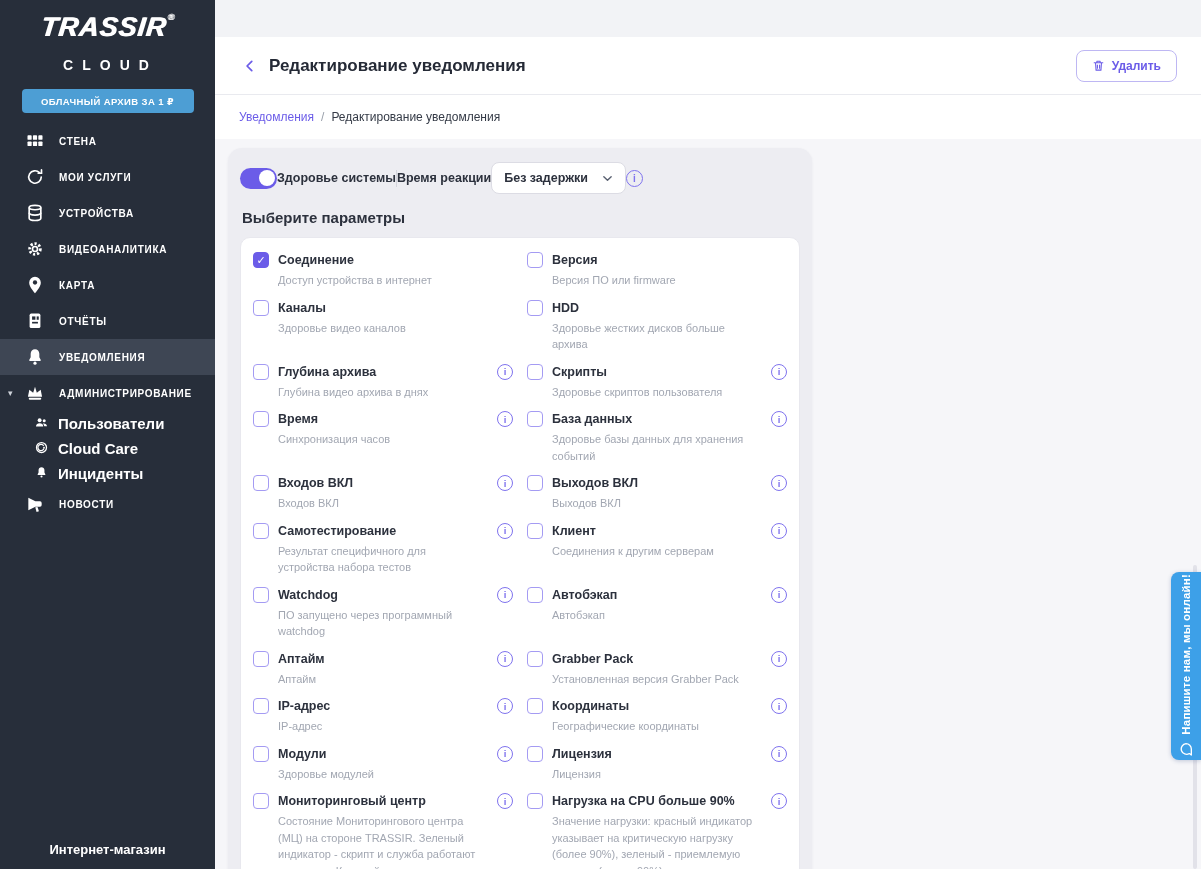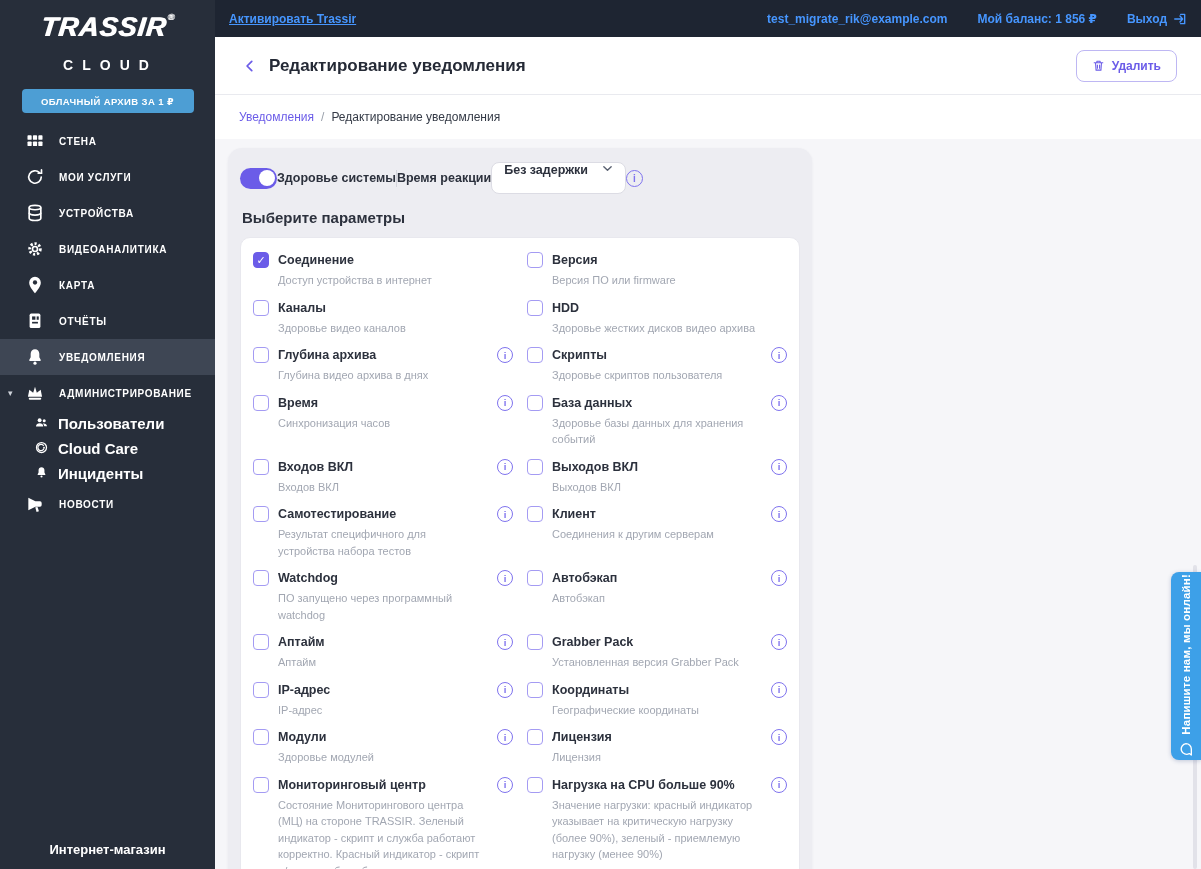--- a/index.html
+++ b/index.html
@@ -63,21 +63,21 @@
   .panel { margin:8px 0 0 13px; width:584px; background:#ededf2; border-radius:14px;
            padding:14px 12px 12px; box-shadow:0 1px 3px rgba(40,40,70,.06); }
 
   .toggle-row { display:flex; align-items:center; }
   .toggle { position:relative; width:37px; height:21px; border-radius:11px; background:#6b5ce8; cursor:pointer; flex:none; }
   .toggle::after { content:""; position:absolute; right:2.5px; top:2.5px; width:16px; height:16px;
                    border-radius:50%; background:#fff; }
   .toggle-label { font-size:12.5px; font-weight:700; color:#2c313d; }
   .vdivider { width:1px; height:17px; background:#d4d5dd; }
   .reaction-label { font-size:12.5px; font-weight:700; color:#2c313d; }
-  .delay-select { display:flex; gap:14px; background:#fff; border:1px solid #dcdce4;
+  .delay-select { display:flex; align-items:center; gap:14px; background:#fff; border:1px solid #dcdce4;
                   border-radius:8px; height:32px; padding:0 12px; font-size:12.5px; font-weight:600;
                   color:#2c313d; cursor:pointer; }
   .delay-select svg { width:11px; height:11px; stroke:#596070; }
   .info-icon { width:17px; height:17px; border:1.5px solid #7f73ee; border-radius:50%; color:#7f73ee;
                font-size:10px; font-weight:700; display:flex; align-items:center; justify-content:center;
                flex:none; cursor:pointer; font-style:normal; }
   .params-title { margin:15px 0 11px 2px; font-size:15px; font-weight:700; color:#2c313d; }
 
   .card { background:#fff; border:1px solid #e8e8ee; border-radius:10px; padding:14px 12px 4px; }
   .params-grid { display:grid; grid-template-columns:1fr 1fr; column-gap:14px; }
@@ -249,33 +249,20 @@
                 <path d="M15 15.5l1.7 5.2-2.8.8-1.6-5.5z"></path>
               </g>
             </svg>
           </span>
           <span class="nav-label">НОВОСТИ</span>
         </div>
       </nav>
     <div class="sidebar-footer">Интернет-магазин</div>
   </aside>
 
-  <header class="topbar">
-    <a class="tb-activate">Активировать Trassir</a>
-    <div class="tb-right">
-      <span class="tb-text tb-email">test_migrate_rik@example.com</span>
-      <span class="tb-text tb-balance">Мой баланс: 1 856 ₽</span>
-      <span class="tb-text tb-logout">
-        <span>Выход</span>
-        <svg viewBox="0 0 24 24" fill="none" stroke-width="2.4" stroke-linecap="round" stroke-linejoin="round">
-            <path d="M13 4h7v16h-7M3 12h13M12 7l4.5 5L12 17"></path>
-          </svg>
-      </span>
-    </div>
-  </header>
 
   <div class="main">
     <div class="page-header">
       <span class="back-btn">
         <svg viewBox="0 0 24 24" fill="none" stroke-width="3" stroke-linecap="round" stroke-linejoin="round">
             <path d="M15 4l-8 8 8 8"></path>
           </svg>
       </span>
       <h1 class="page-title">Редактирование уведомления</h1>
       <button class="delete-btn">
@@ -328,21 +315,21 @@
                   <span class="checkbox"></span>
                   <span class="param-label">Каналы</span>
                 </div>
                 <div class="param-desc">Здоровье видео каналов</div>
               </div>
               <div class="param-cell">
                 <div class="param-head">
                   <span class="checkbox"></span>
                   <span class="param-label">HDD</span>
                 </div>
-                <div class="param-desc">Здоровье жестких дисков видео архива</div>
+                <div class="param-desc">Здоровье жестких дисков больше архива</div>
               </div>
               <div class="param-cell">
                 <div class="param-head">
                   <span class="checkbox"></span>
                   <span class="param-label">Глубина архива</span>
                   <span class="info-icon">i</span>
                 </div>
                 <div class="param-desc">Глубина видео архива в днях</div>
               </div>
               <div class="param-cell">

